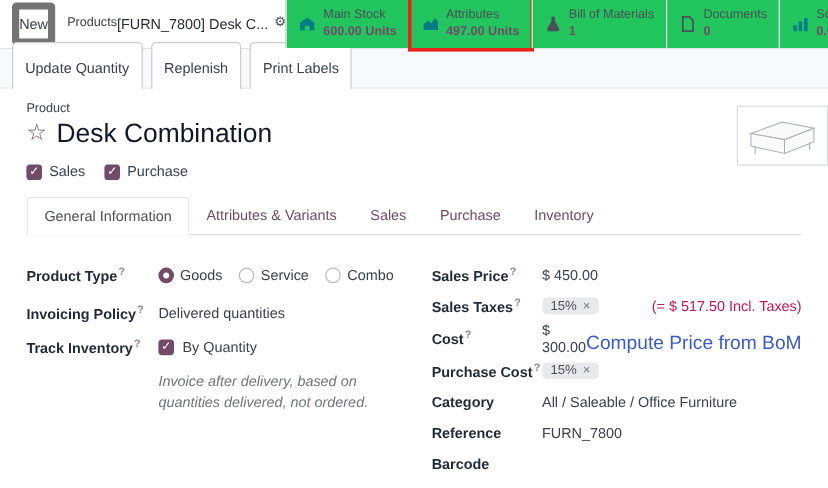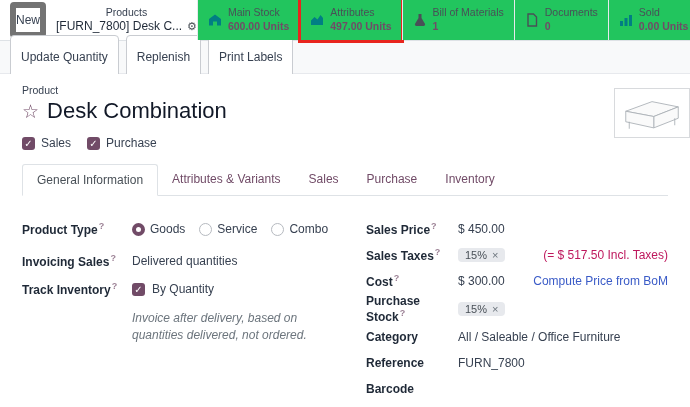--- a/index.html
+++ b/index.html
@@ -4,21 +4,21 @@
 <style>
   * { box-sizing: border-box; margin: 0; padding: 0; }
   html,body { background:#fff; }
   body { font-family: "Liberation Sans", sans-serif; color:#374151; }
   .screen { position:relative; width:690px; height:407px; background:#fff; overflow:hidden; font-size:12px; }
 
   
   .topbar { display:flex; justify-content:space-between; align-items:stretch; height:41px; border-bottom:1px solid #dee2e6; background:#fff; }
   .tb-left { display:flex; align-items:center; gap:10px; padding-left:10px; }
   .btn-new { font-family:inherit; font-size:12px; padding:5px 0; background:#fff; border:6px solid #737373; border-radius:4px; color:#374151; cursor:pointer; }
-  .crumbs { display:flex; flex-direction:column; line-height:1.25;text-align:center; }
+  .crumbs { display:flex; flex-direction:row; line-height:1.25; }
   .crumb-parent { font-size:10.5px; color:#374151; text-decoration:none; cursor:pointer; }
   .crumb-current-row { display:flex; align-items:center; gap:5px; }
   .crumb-current { font-size:12px; color:#1f2937; white-space:nowrap; }
   .gear { font-size:11px; color:#495057; cursor:pointer; }
 
   .tb-stats { display:flex; align-items:stretch; }
   .stat { position:relative; display:flex; align-items:center; gap:6px; padding:4px 10px; background:#22c55e; border:none; border-left:1px solid #e7e9ed; font-family:inherit; cursor:pointer; text-align:left; }
   .stat-text { display:flex; flex-direction:column; line-height:1.3; }
   .stat-label { font-size:10.5px; color:#495057; white-space:nowrap; }
   .stat-value { font-size:10.5px; color:#714B67; font-weight:bold; white-space:nowrap; }
@@ -60,21 +60,21 @@
   .radio-group { gap:14px; }
   .radio { display:flex; align-items:center; gap:5px; cursor:pointer; }
   .rdot { width:13px; height:13px; border-radius:50%; border:1px solid #b6bac0; background:#fff; flex:none; }
   .rdot.selected { border:4px solid #714B67; }
 
   .help-text { margin:8px 0 0 110px; font-style:italic; color:#6c757d; font-size:12px; line-height:1.45; max-width:235px; }
 
   .tag { display:inline-flex; align-items:center; gap:5px; background:#e7e9ed; border-radius:4px; padding:1px 7px; font-size:11px; color:#495057; cursor:pointer; }
   .tag-x { cursor:pointer; color:#6c757d; }
   .row-extra { margin-left:auto; font-size:12px; color:#be185d; }
-  .blink { margin-left:auto; color:#3a5bc7; font-size:12px; cursor:pointer; text-decoration:none; white-space:nowrap; }
+  .blink { margin-left:auto; color:#3a5bc7; font-size:16px; cursor:pointer; text-decoration:none; white-space:nowrap; }
 
   svg { display:block; }
 </style>
 </head>
 <body>
 
 <div class="screen">
 
   <header class="topbar">
     <div class="tb-left">
@@ -221,21 +221,21 @@
             </label>
             <label class="radio">
               <span class="rdot"></span>
               <span>Combo</span>
             </label>
           </div>
         </div>
 
         <div class="frow" style="margin-top:6px;">
           <div class="flabel">
-            <span>Invoicing Sales</span><sup>?</sup>
+            <span>Invoicing Policy</span><sup>?</sup>
           </div>
           <div class="fvalue">Delivered quantities</div>
         </div>
 
         <div class="frow" style="margin-top:2px;">
           <div class="flabel">
             <span>Track Inventory</span><sup>?</sup>
           </div>
           <div class="fvalue" style="gap:7px;">
             <span class="checkbox">✓</span>
@@ -273,21 +273,21 @@
             <span>Cost</span><sup>?</sup>
           </div>
           <div class="fvalue">
             <span>$ 300.00</span>
             <a class="blink">Compute Price from BoM</a>
           </div>
         </div>
 
         <div class="frow">
           <div class="flabel">
-            <span>Purchase Stock</span><sup>?</sup>
+            <span>Purchase Cost</span><sup>?</sup>
           </div>
           <div class="fvalue">
             <span class="tag">
               <span>15%</span>
               <span class="tag-x">×</span>
             </span>
           </div>
         </div>
 
         <div class="frow">

